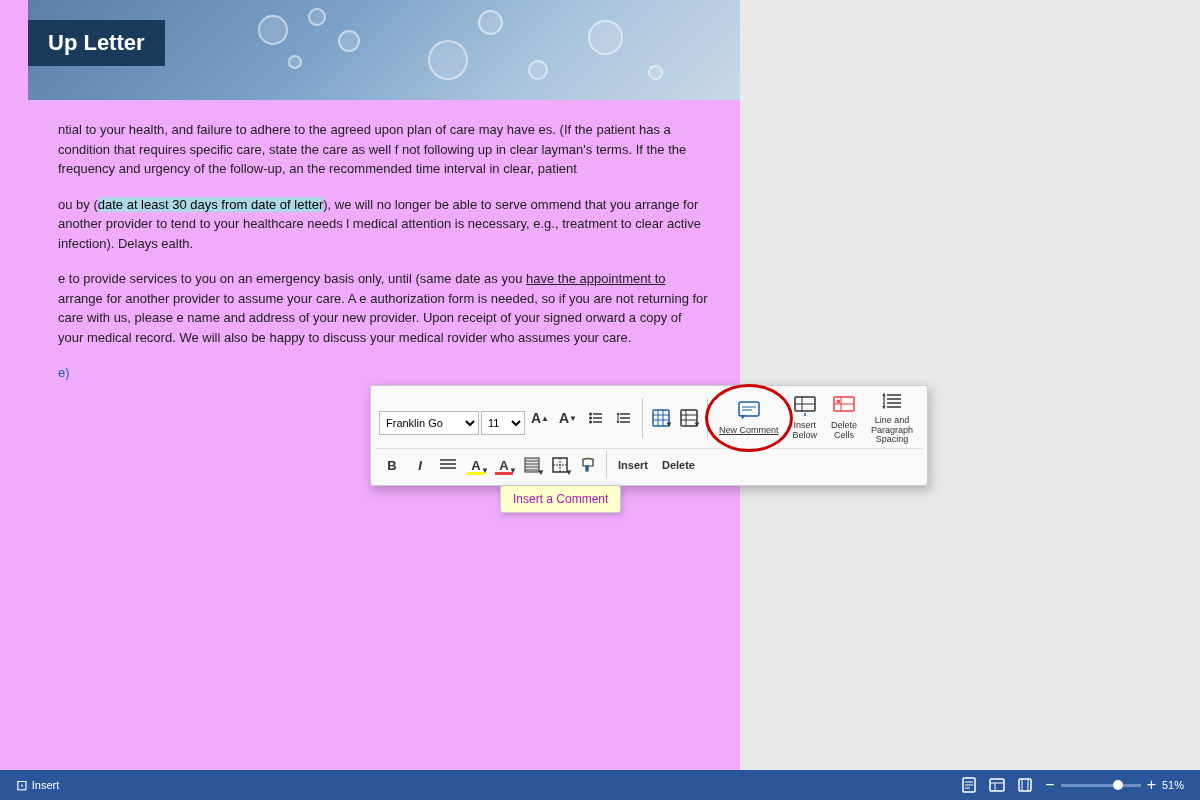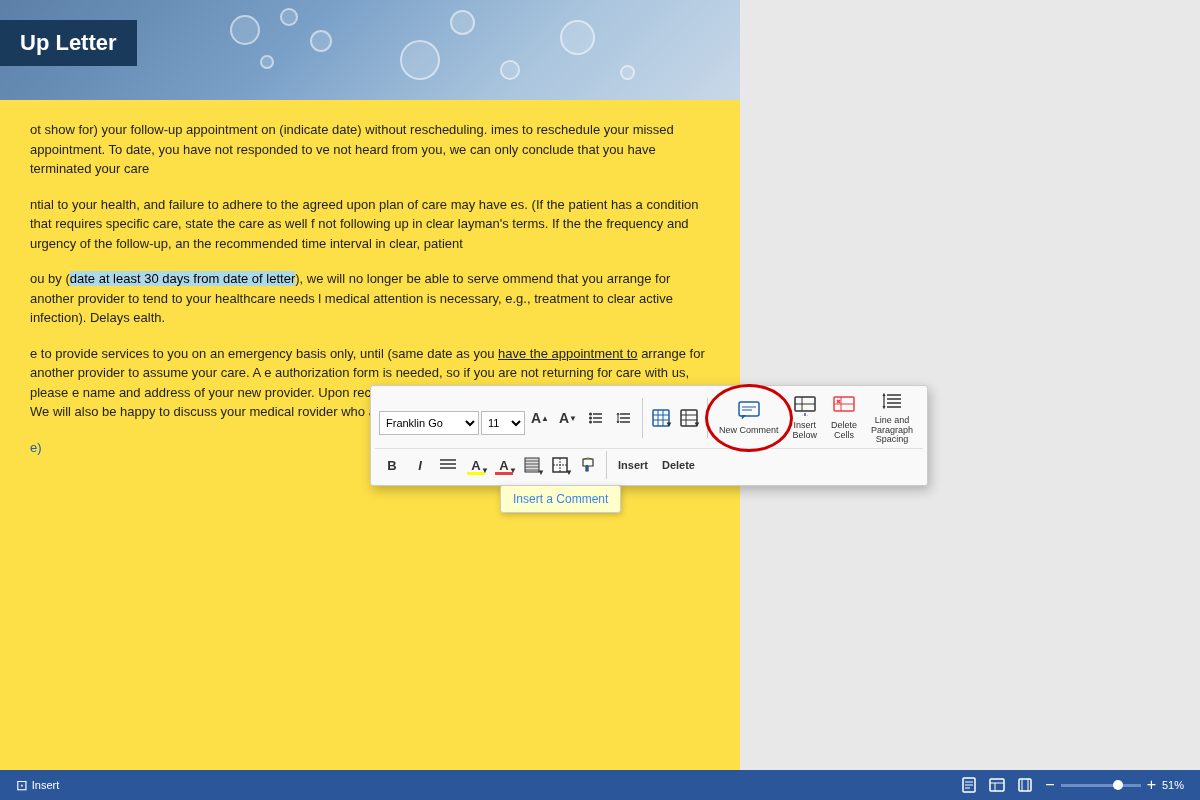--- a/index.html
+++ b/index.html
@@ -11,22 +11,23 @@
       overflow: hidden;
       position: relative;
     }
 
     
     .doc-area {
       position: absolute;
       top: 0; left: 0;
       width: 740px;
       height: 780px;
-      background: #fde047;
+      background: #f0abfc;
       overflow: hidden;
+      padding-left: 28px;
     }
 
     
     .doc-header {
       width: 100%;
       height: 100px;
       background: linear-gradient(135deg, #5b7fa6 0%, #7aa0c8 40%, #a8c4dd 70%, #c8d8e8 100%);
       position: relative;
       overflow: hidden;
     }
@@ -171,40 +172,41 @@
     .tb-separator {
       width: 1px;
       height: 40px;
       background: #ccc;
       margin: 0 3px;
     }
 
     
     .tb-btn.highlighted {
       position: relative;
+      text-decoration: underline;
     }
     .tb-btn.highlighted::after {
       content: '';
       position: absolute;
       top: -8px; left: -8px; right: -8px; bottom: -8px;
       border: 3px solid #cc0000;
       border-radius: 50%;
       pointer-events: none;
     }
 
     
     .tooltip-box {
       position: absolute;
       top: 485px;
       left: 500px;
       background: #ffffcc;
       border: 1px solid #ccc;
       padding: 6px 12px;
       font-size: 12px;
-      color: #3b82f6;
+      color: #a21caf;
       box-shadow: 1px 2px 6px rgba(0,0,0,0.2);
       border-radius: 3px;
       z-index: 101;
     }
 
     
     .status-bar {
       position: absolute;
       bottom: 0; left: 0;
       width: 1200px;
@@ -283,25 +285,20 @@
     <div class="bubble" style="width:20px;height:20px;top:60px;left:500px;"></div>
     <div class="bubble" style="width:35px;height:35px;top:20px;left:560px;"></div>
     <div class="bubble" style="width:15px;height:15px;top:65px;left:620px;"></div>
 
     <div class="doc-header-title-box">
       <span>Up Letter</span>
     </div>
   </div>
 
   <div class="doc-content">
-    <p>
-      ot show for) your follow-up appointment on (indicate date) without rescheduling.
-      imes to reschedule your missed appointment. To date, you have not responded to
-      ve not heard from you, we can only conclude that you have terminated your care
-    </p>
 
     <p>
       ntial to your health, and failure to adhere to the agreed upon plan of care may have
       es. (If the patient has a condition that requires specific care, state the care as well
       f not following up in clear layman's terms. If the
       the frequency and urgency of the follow-up, an
       the recommended time interval in clear, patient
     </p>
 
     <p>

